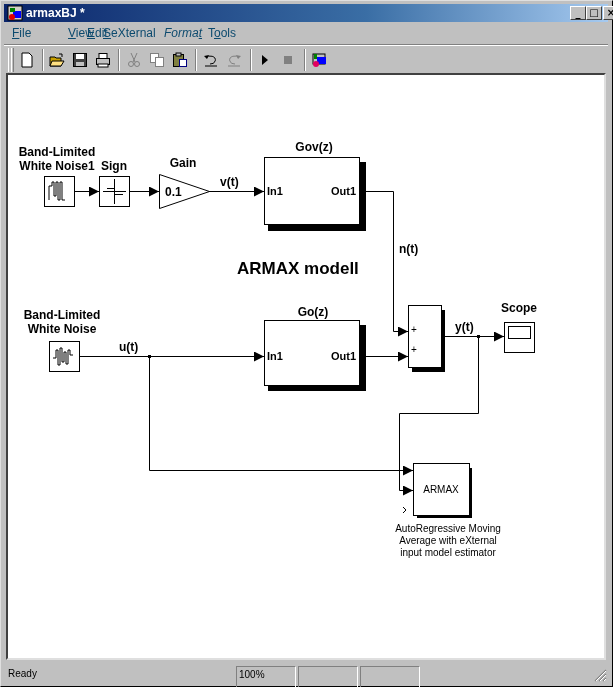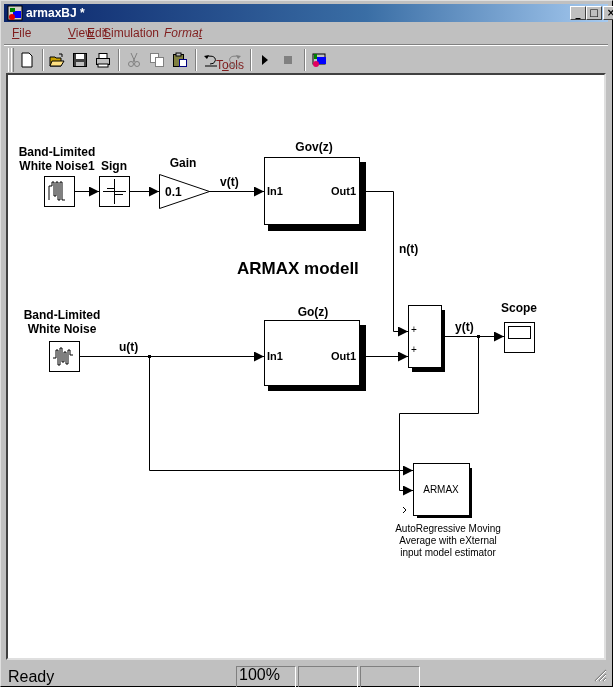--- a/index.html
+++ b/index.html
@@ -3,29 +3,29 @@
 <meta charset="utf-8">
 <style>
   html, body { margin:0; padding:0; }
   body { width:613px; height:687px; background:#c0c0c0; font-family:"Liberation Sans", sans-serif; overflow:hidden; position:relative; }
   .win { position:absolute; left:0; top:0; width:611px; height:685px; border:1px solid; border-color:#dfdfdf #000 #000 #dfdfdf; background:#c0c0c0; }
   .titlebar { position:absolute; left:3px; top:3px; width:604px; height:18px; background:linear-gradient(to right,#0a246a,#3a6ea5 60%,#a6caf0); color:#fff; font-weight:bold; font-size:12px; }
   .titlebar .appicon { position:absolute; left:3px; top:1px; width:16px; height:16px; }
   .titlebar .title { position:absolute; left:22px; top:2px; }
   .tbtn { position:absolute; top:2px; width:16px; height:14px; background:#c0c0c0; border:1px solid; border-color:#fff #404040 #404040 #fff; box-sizing:border-box; color:#000; font-size:10px; line-height:12px; text-align:center; font-family:"DejaVu Sans", sans-serif; }
   .menubar { position:absolute; left:3px; top:22px; height:18px; width:604px; font-size:12px; }
-  .menu-item { position:absolute; top:3px; color:#7f1d1d; }
+  .menu-item { position:absolute; top:3px; color:#0c4a6e; }
   .menu-item u { text-decoration:underline; }
   .toolbar { position:absolute; left:3px; top:43px; width:604px; height:28px; border-top:1px solid #808080; box-shadow:inset 0 1px 0 #fff; }
   .tool { position:absolute; top:5px; width:20px; height:20px; display:flex; align-items:center; justify-content:center; }
   .sep { position:absolute; top:4px; width:2px; height:22px; border-left:1px solid #808080; border-right:1px solid #fff; box-sizing:border-box; }
   .grip { position:absolute; top:3px; left:4px; width:6px; height:24px; border-left:1px solid #fff; border-right:1px solid #808080; box-sizing:border-box; }
   .grip2 { position:absolute; top:3px; left:7px; width:3px; height:24px; border-left:1px solid #fff; border-right:1px solid #808080; box-sizing:border-box; }
   .canvas { position:absolute; left:5px; top:72px; width:600px; height:587px; background:#fff; border:2px solid; border-color:#404040 #dfdfdf #dfdfdf #404040; box-sizing:border-box; overflow:hidden; }
-  .statusbar { position:absolute; left:3px; top:664px; width:604px; height:19px; font-size:16px; }
+  .statusbar { position:absolute; left:3px; top:664px; width:604px; height:19px; font-size:10px; }
   .sfield { position:absolute; top:1px; height:28px; border:1px solid; border-color:#808080 #fff #fff #808080; box-sizing:border-box; padding-left:2px; line-height:15px; }
   svg text { font-family:"Liberation Sans", sans-serif; }
 </style>
 </head>
 <body>
 
 <div class="win">
   <div class="titlebar">
     <svg class="appicon" viewBox="0 0 16 16">
       <rect x="1" y="1" width="14" height="14" fill="#d4d0c8" stroke="#000" stroke-width="1"></rect>
@@ -37,23 +37,23 @@
     <div class="tbtn" style="left:566px;"><span>_</span></div>
     <div class="tbtn" style="left:582px;"><span>□</span></div>
 
     <div class="tbtn" style="left:600px;margin-left:-1px;"><span>×</span></div>
   </div>
 
   <div class="menubar">
     <span class="menu-item" style="left:8px;"><u>F</u><span>ile</span></span>
     <span class="menu-item" style="left:35px;margin-left:48px;"><u>E</u><span>dit</span></span>
     <span class="menu-item" style="left:64px;"><u>V</u><span>iew</span></span>
-    <span class="menu-item" style="left:99px;"><u>S</u><span>imulation</span></span>
+    <span class="menu-item" style="left:99px;"><u>S</u><span>eXternal</span></span>
     <span class="menu-item" style="left:160px;font-style:italic;"><span>Forma</span><u>t</u></span>
-    <span class="menu-item" style="left:212px;margin-top:32px;"><span>T</span><u>o</u><span>ols</span></span>
+    <span class="menu-item" style="left:204px;"><span>T</span><u>o</u><span>ols</span></span>
   </div>
 
   <div class="toolbar">
     <div class="grip"></div>
     <div class="grip2"></div>
     <div class="tool" style="left:13px;">
       <svg width="16" height="16" viewBox="0 0 16 16">
           <path d="M3 1h7l3 3v11H3z" fill="#fff" stroke="#000"></path>
         </svg>
     </div>

